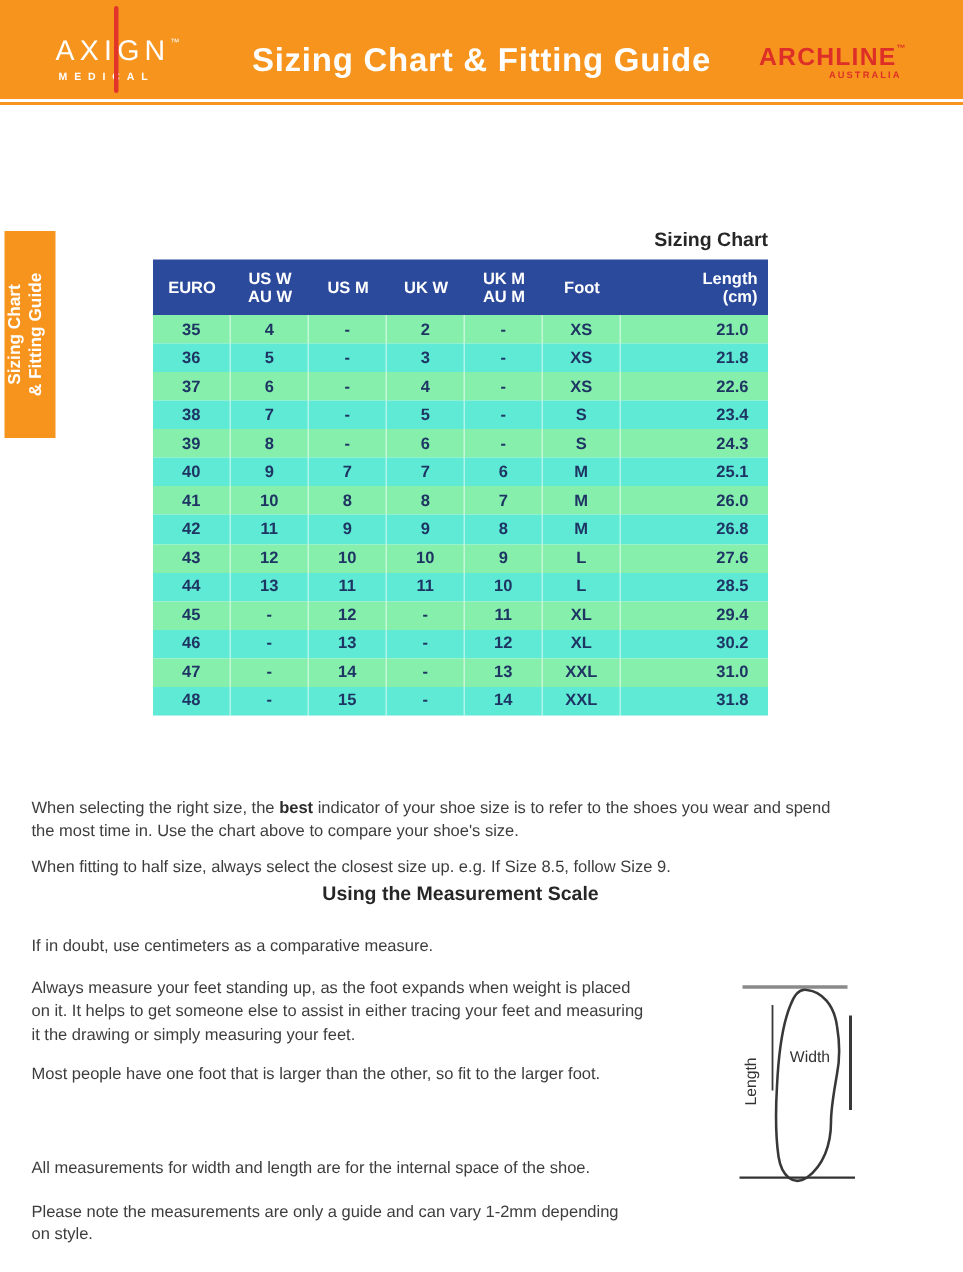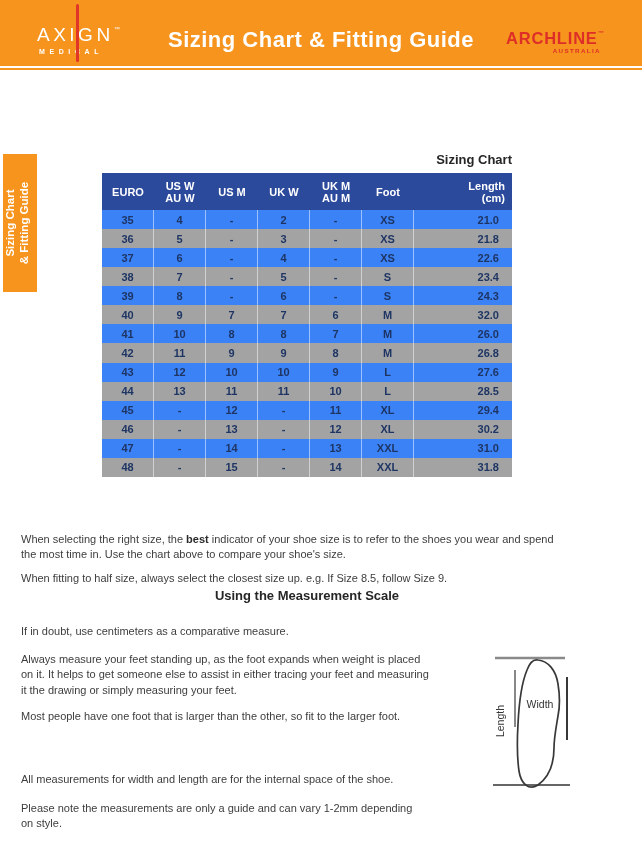--- a/index.html
+++ b/index.html
@@ -29,22 +29,22 @@
   
   .chart-heading{position:absolute;left:102px;top:152px;width:410px;text-align:right;
     font-size:13px;font-weight:700;color:#262626;}
   .foot-note{position:absolute;left:102px;top:157px;width:408px;text-align:right;
     font-size:12.5px;font-weight:700;color:#1a1a1a;}
   .sizing-table{position:absolute;left:102px;top:173px;width:410px;display:grid;}
   .cell{box-sizing:border-box;display:flex;align-items:center;justify-content:center;
     font-size:11px;font-weight:700;color:#1E3564;white-space:pre-line;text-align:center;
     border-right:1px solid rgba(255,255,255,0.5);line-height:12px;}
   .cell.head{background:#2C4A9C;color:#ffffff;border-right:none;}
-  .cell.odd{background:#3b82f6;}
-  .cell.even{background:#a3a3a3;}
+  .cell.odd{background:#86efac;}
+  .cell.even{background:#5eead4;}
   .cell.last{border-right:none;justify-content:flex-end;padding-right:13px;text-align:right;}
   .cell.head.last{padding-right:7px;}
   
   .h2{position:absolute;left:102px;width:410px;text-align:center;font-size:13px;
     font-weight:700;color:#262626;}
   .para{position:absolute;left:21px;width:580px;font-size:11px;color:#3d3d3d;
     line-height:15.3px;white-space:pre-line;}
   .para b{color:#2b2b2b;}
   
   .foot-diagram{position:absolute;left:486px;top:644px;width:112px;height:152px;}
@@ -119,21 +119,21 @@
       <div class="cell odd">6</div>
       <div class="cell odd">-</div>
       <div class="cell odd">S</div>
       <div class="cell odd last">24.3</div>
       <div class="cell even">40</div>
       <div class="cell even">9</div>
       <div class="cell even">7</div>
       <div class="cell even">7</div>
       <div class="cell even">6</div>
       <div class="cell even">M</div>
-      <div class="cell even last">32.0</div>
+      <div class="cell even last">25.1</div>
       <div class="cell odd">41</div>
       <div class="cell odd">10</div>
       <div class="cell odd">8</div>
       <div class="cell odd">8</div>
       <div class="cell odd">7</div>
       <div class="cell odd">M</div>
       <div class="cell odd last">26.0</div>
       <div class="cell even">42</div>
       <div class="cell even">11</div>
       <div class="cell even">9</div>

